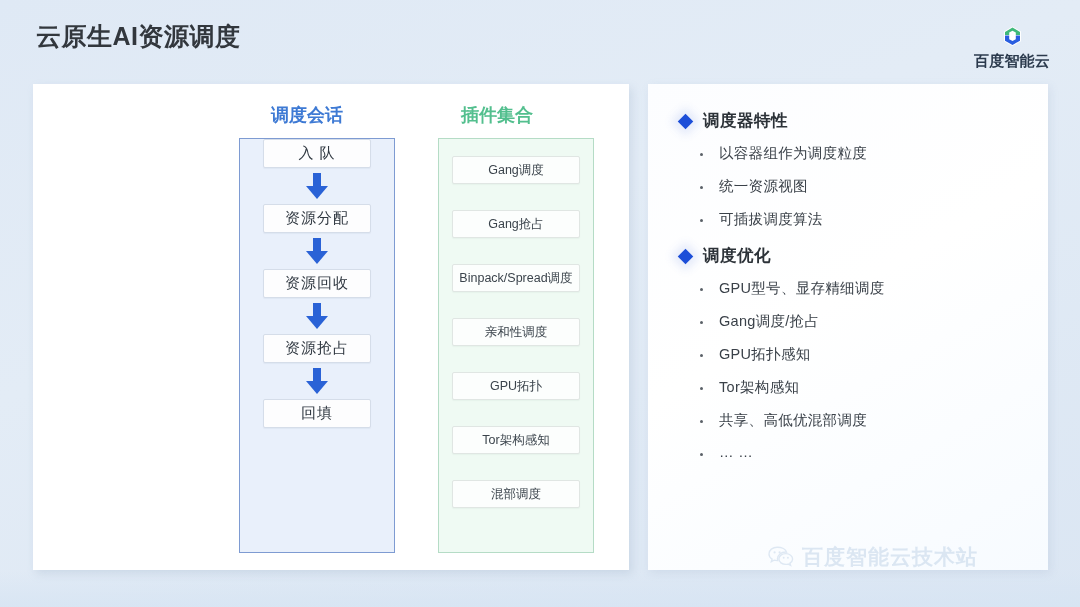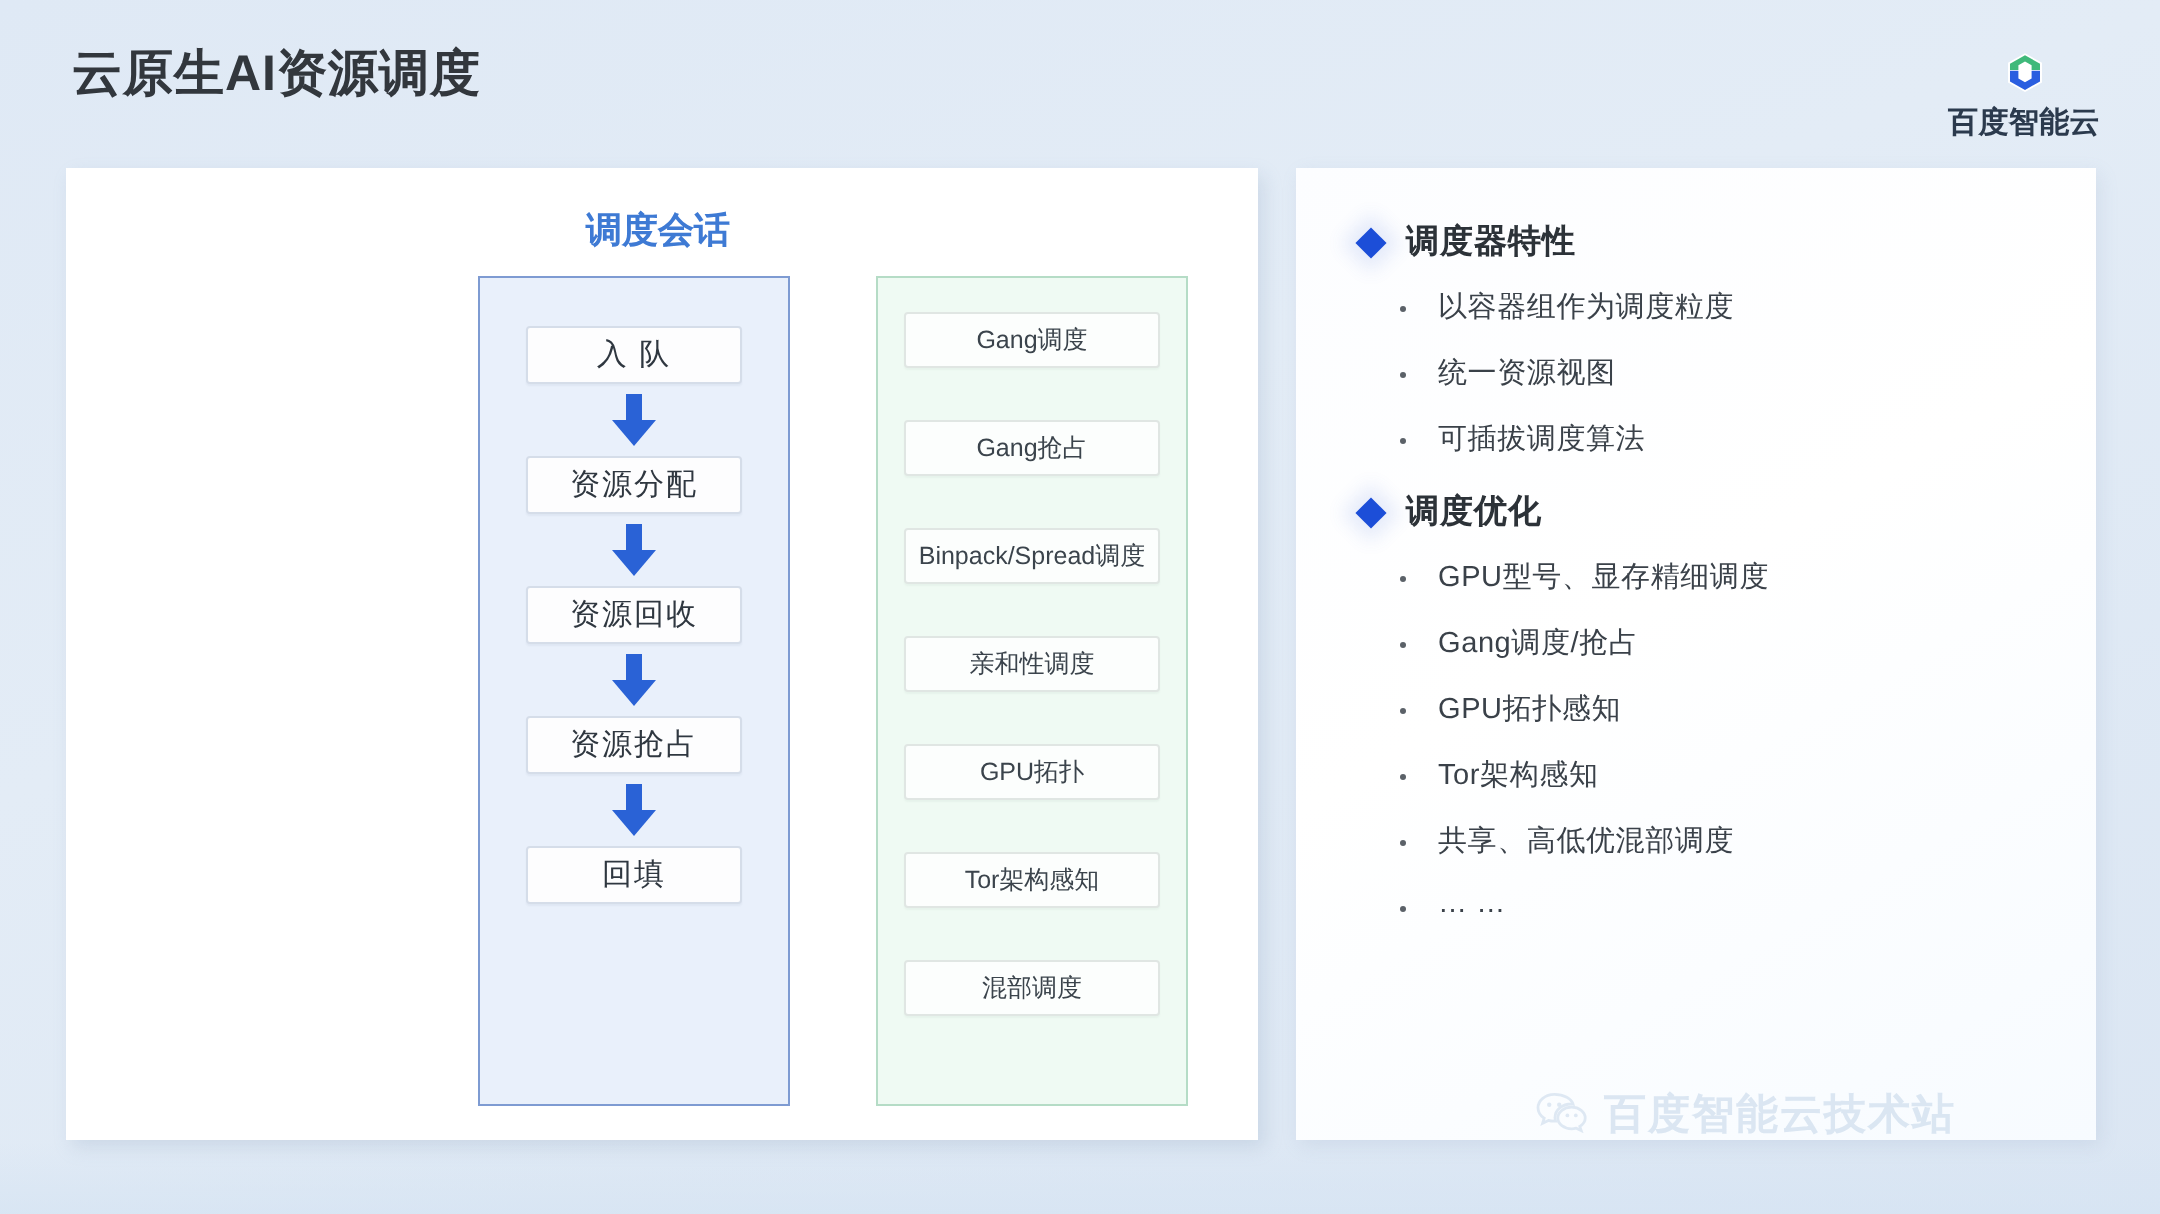--- a/index.html
+++ b/index.html
@@ -100,21 +100,21 @@
     line-height: 1;
   }
   #chevron-right { left: 203px; top: 182px; }
   #chevron-left  { left: 409px; top: 182px; }
 
   
   #session-title {
     position: absolute;
     left: 238px; top: 19px;
     width: 116px;
-    text-align: center;
+    text-align: left;
     font-size: 18px;
     font-weight: 700;
     color: #3e7ad4;
   }
   #session-panel {
     position: absolute;
     left: 206px; top: 54px;
     width: 156px; height: 415px;
     background: #e9f0fb;
     border: 1.5px solid #7e9bd2;
@@ -147,21 +147,21 @@
     background: #2a62d6;
   }
   .down-arrow .head {
     position: absolute;
     left: 0; top: 13px;
     width: 0; height: 0;
     border-left: 11px solid transparent;
     border-right: 11px solid transparent;
     border-top: 13px solid #2a62d6;
   }
-  #session-steps { padding-top: 24px; }
+  #session-steps { }
 
   
   #plugins-title {
     position: absolute;
     left: 406px; top: 19px;
     width: 116px;
     text-align: center;
     font-size: 18px;
     font-weight: 700;
     color: #53bf8e;
@@ -309,20 +309,21 @@
         </div>
       <div class="session-step">资源抢占</div>
       <div class="down-arrow">
           <span class="stem"></span>
           <span class="head"></span>
         </div>
       <div class="session-step">回填</div>
     </div>
   </div>
 
+  <div id="plugins-title">插件集合</div>
   <div id="plugins-panel">
     <div class="plugin-item">Gang调度</div>
     <div class="plugin-item">Gang抢占</div>
     <div class="plugin-item">Binpack/Spread调度</div>
     <div class="plugin-item">亲和性调度</div>
     <div class="plugin-item">GPU拓扑</div>
     <div class="plugin-item">Tor架构感知</div>
     <div class="plugin-item">混部调度</div>
   </div>
 </div>

